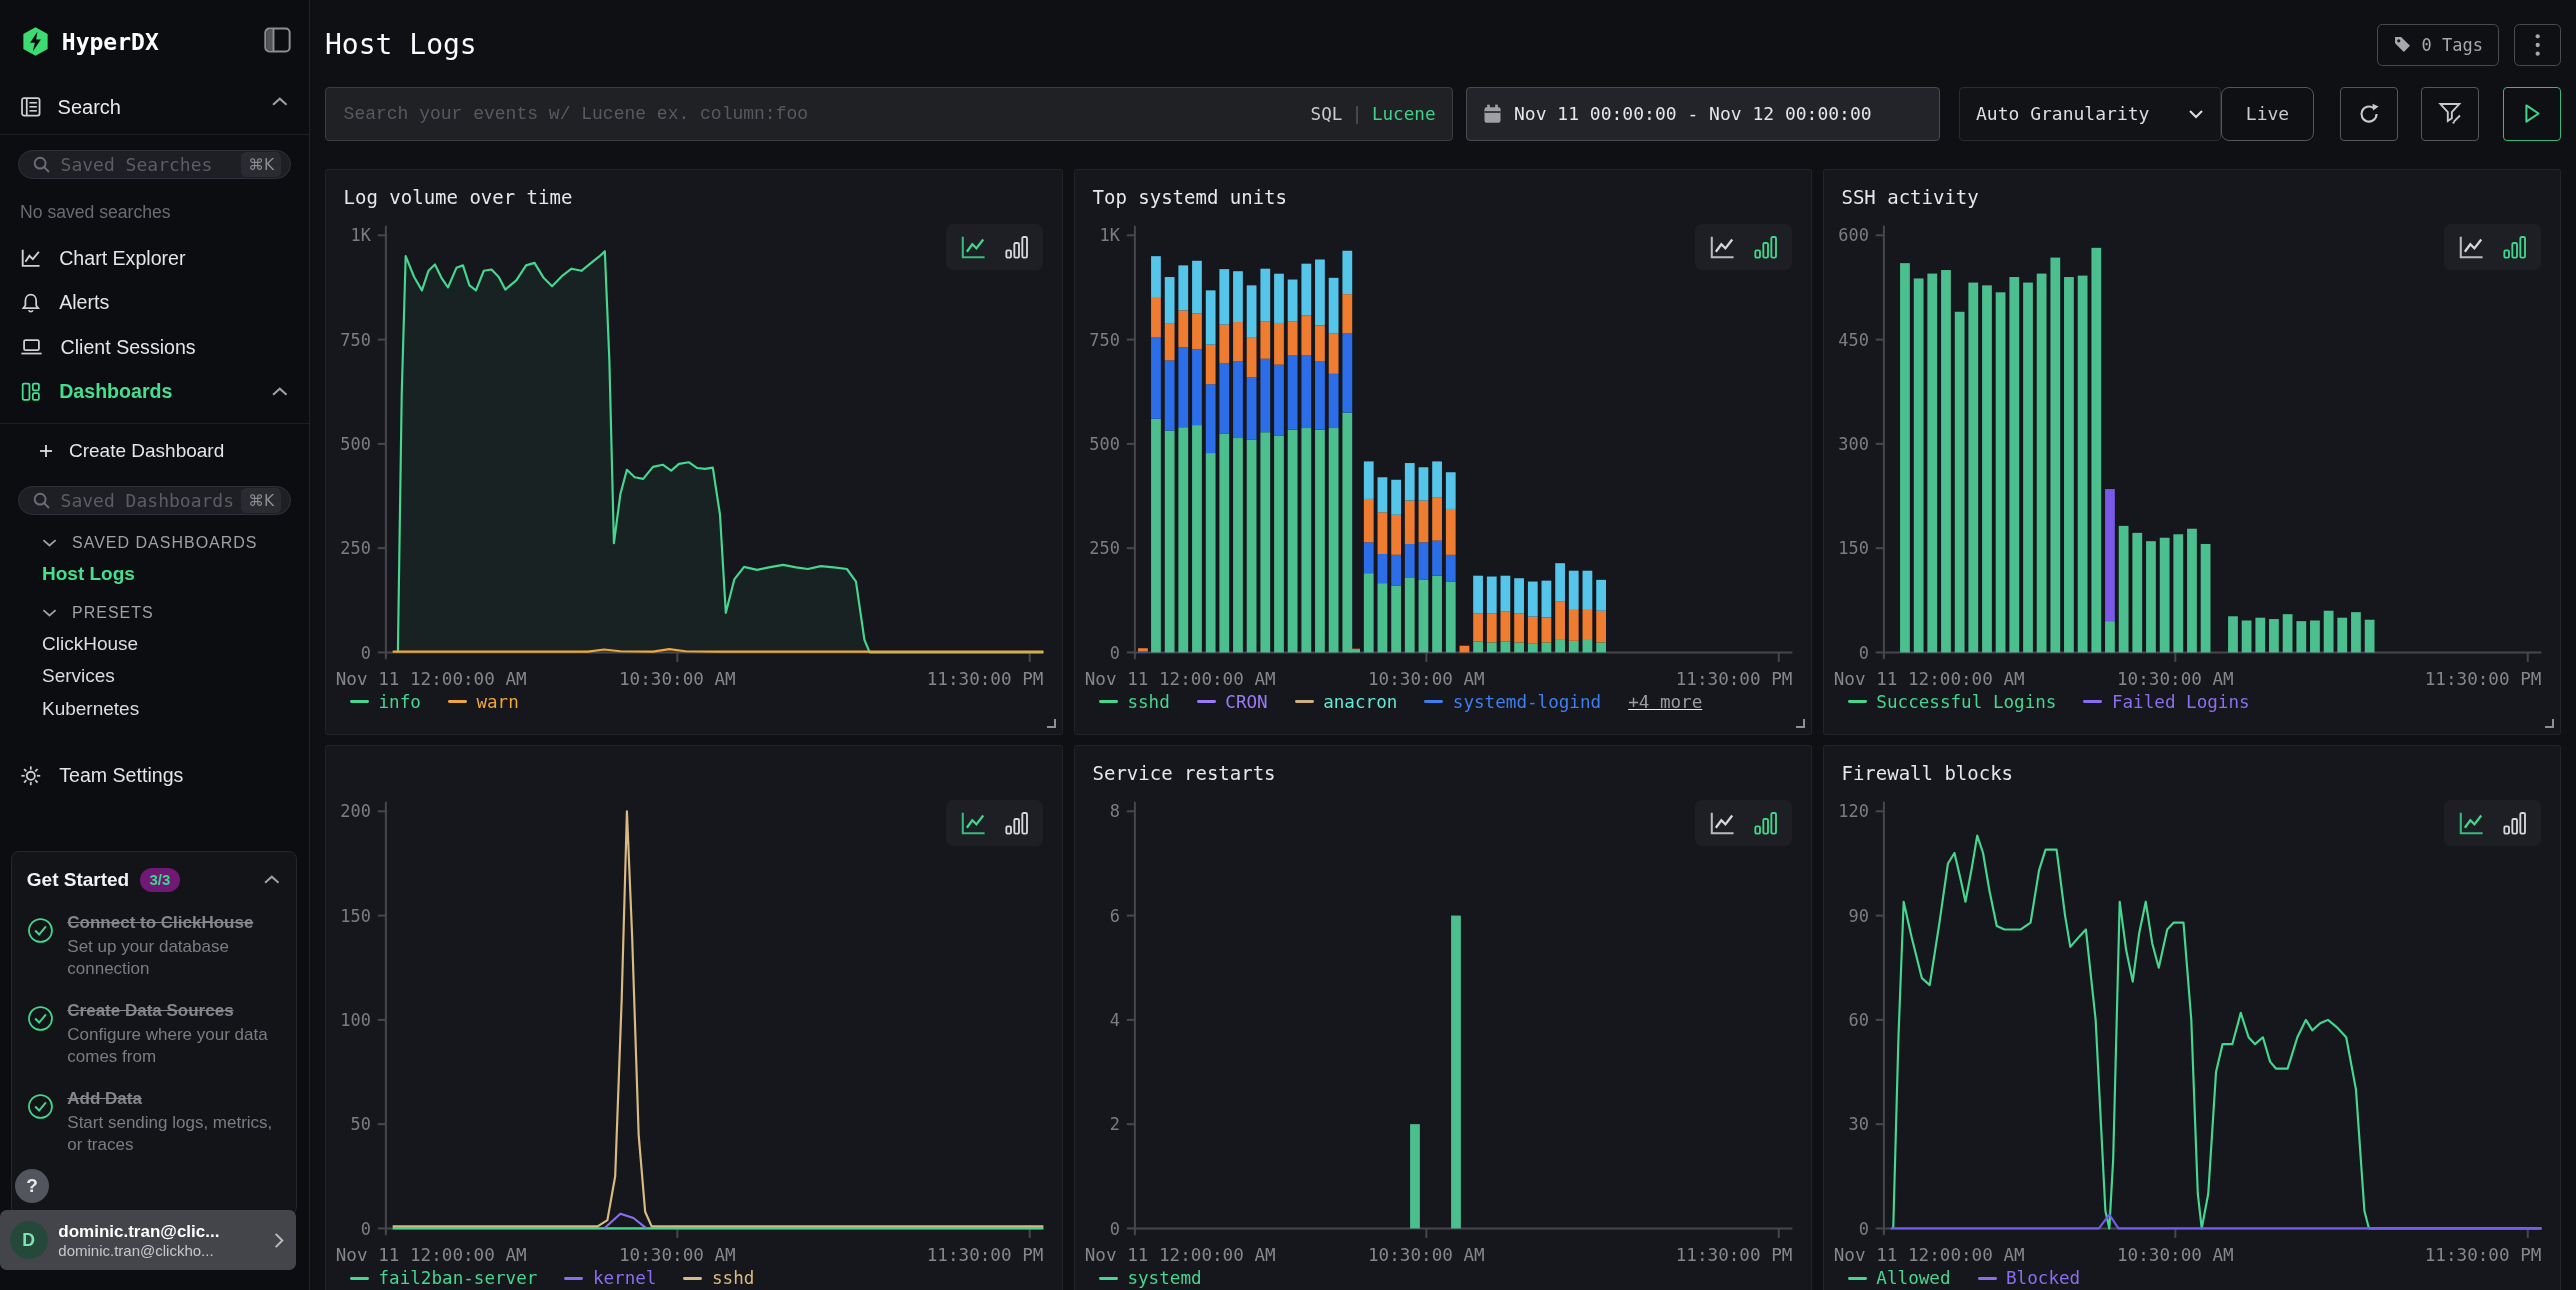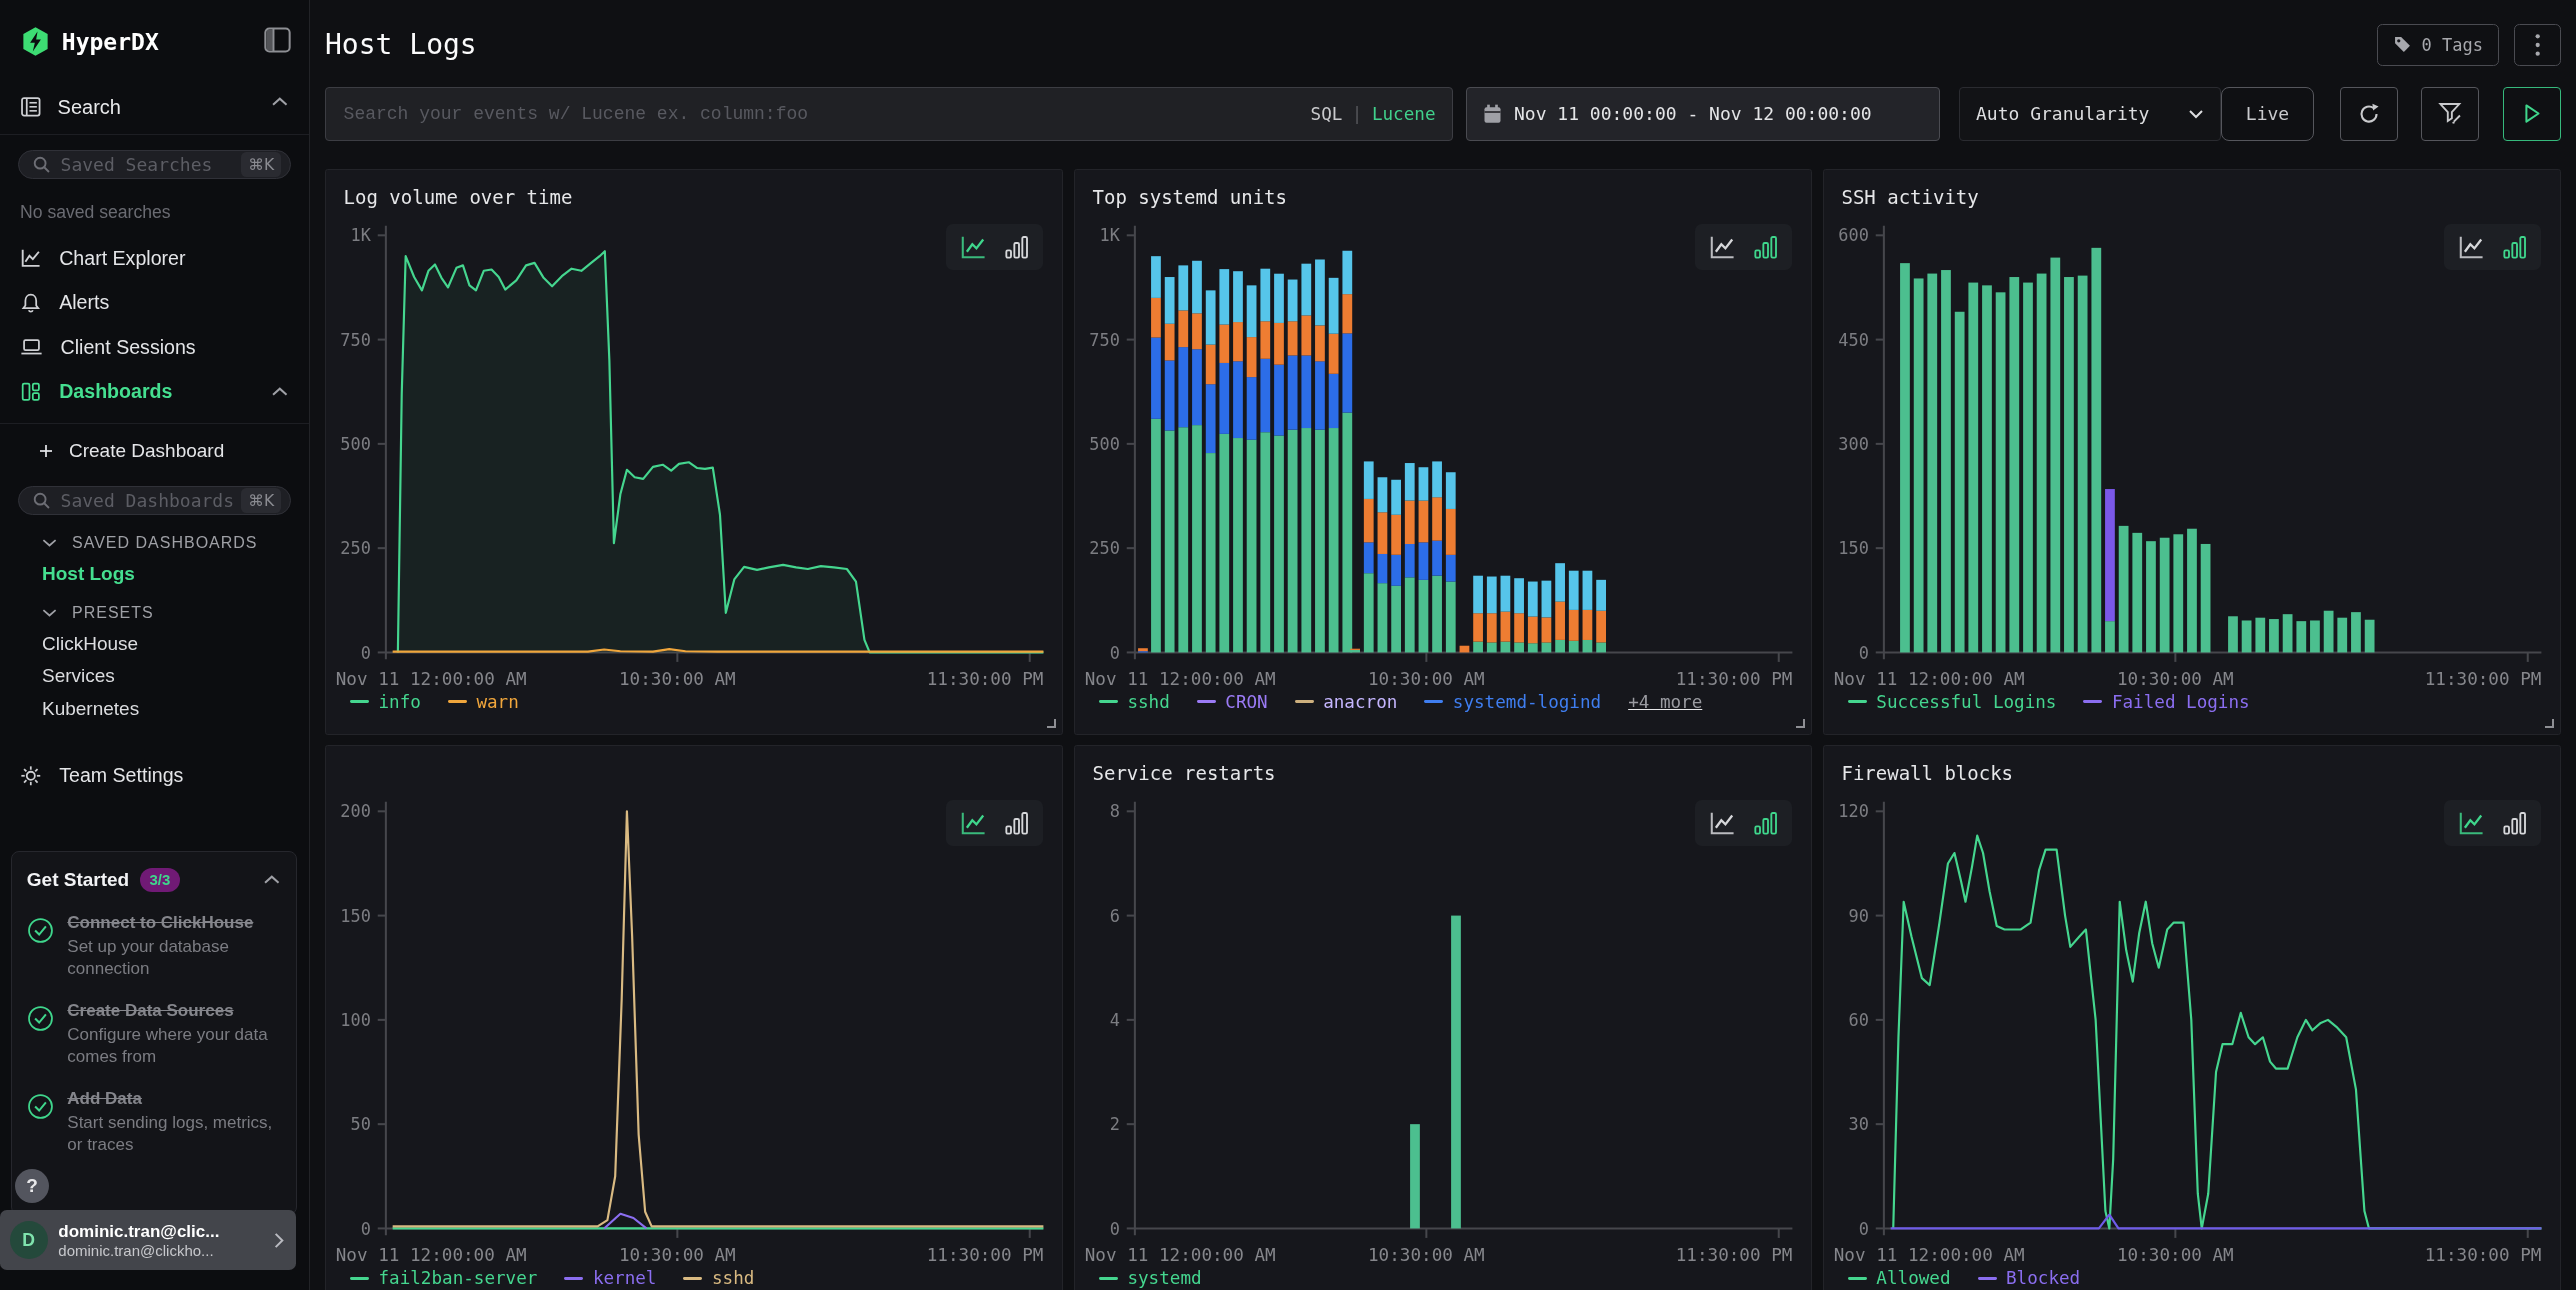--- a/index.html
+++ b/index.html
@@ -543,21 +543,21 @@
           <span class="litem">
             <span class="lswatch" style="background:#45d68f"></span>
             <span class="llabel" style="color:#45d68f">sshd</span>
           </span>
           <span class="litem">
             <span class="lswatch" style="background:#9b7bf5"></span>
             <span class="llabel" style="color:#9b7bf5">CRON</span>
           </span>
           <span class="litem">
             <span class="lswatch" style="background:#cdb07e"></span>
-            <span class="llabel" style="color:#c4b5fd">anacron</span>
+            <span class="llabel" style="color:#5eead4">anacron</span>
           </span>
           <span class="litem">
             <span class="lswatch" style="background:#3f7ef0"></span>
             <span class="llabel" style="color:#3f7ef0">systemd-logind</span>
           </span>
           <span class="litem llink">
             <span class="llabel" style="color:#9a9ba1">+4 more</span>
           </span>
         </div>
     <div class="resize-handle"></div>

